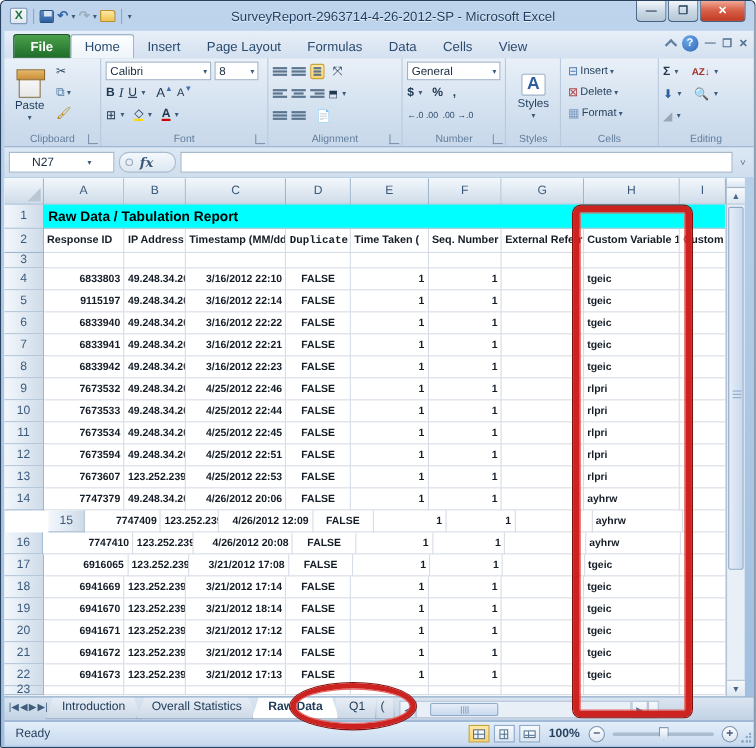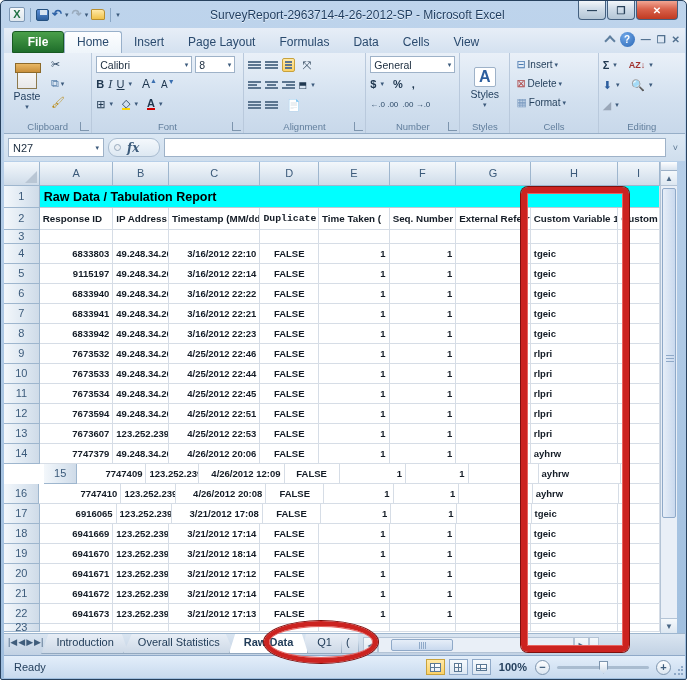--- a/index.html
+++ b/index.html
@@ -48,21 +48,21 @@
   .ic { font-size:11px; }
   .combo { height:17px; background:#fff; border:1px solid #9eb2c8; font-size:10.5px; color:#1b2c3e; display:flex; align-items:center; justify-content:space-between; padding:0 3px; }
   .fmt-row { display:flex; align-items:center; gap:4px; height:18px; font-size:11px; color:#203850; }
   .bar-ic { display:inline-block; width:13px; }
   .bar-ic i { display:block; height:1.6px; background:#5c7priv; background:#5c7690; margin:1.5px 0; }
   .bar-ic.l i:nth-child(2){ width:70%; } .bar-ic.c i:nth-child(2){ width:70%; margin-left:auto; margin-right:auto; } .bar-ic.r i:nth-child(2){ width:70%; margin-left:auto; }
   .sel-ic { background:linear-gradient(#ffe9a6,#fbd268); border:1px solid #c8a23c; border-radius:2px; padding:1px 2px; }
   .ustripe { border-bottom:2.5px solid; line-height:10px; }
   
   .fbar { position:absolute; left:3px; top:133px; width:681px; height:27px; background:linear-gradient(#dce8f4,#cfdeed); display:flex; align-items:center; padding:3px 4px; gap:4px; }
-  .namebox { width:96px; height:19px; background:#fff; border:1px solid #9eb2c8; display:flex; align-items:center; justify-content:space-between; padding:0 4px; font-size:11px; color:#1b2c3e; }
+  .namebox { width:96px; height:19px; background:#fff; border:1px solid #9eb2c8; display:flex; align-items:center; justify-content:space-between; padding:0 20px; font-size:11px; color:#1b2c3e; }
   .fx-pill { width:52px; height:19px; background:linear-gradient(#f4f8fc,#dde8f2); border:1px solid #a9bcd0; border-radius:9px; display:flex; align-items:center; gap:6px; padding:0 5px; }
   .fx-dot { width:7px; height:7px; border-radius:50%; background:#e9eef4; border:1px solid #98aabd; }
   .fx-sym { font-family:"DejaVu Serif", serif; font-style:italic; font-weight:bold; font-size:12px; color:#3b5a7a; }
   .f-input { flex:1; height:19px; background:#fff; border:1px solid #9eb2c8; }
   .f-chev { font-size:9px; color:#55708c; padding:0 3px; }
   
   .gridwrap { position:absolute; left:3px; top:161px; width:656px; height:471px; background:#fff; overflow:hidden; }
   .colhdr-row { display:flex; height:24px; }
   .cornerbox, .colhdr { background:linear-gradient(#f3f7fb,#dde7f1 60%,#cfdbe8); border-right:1px solid #9eb6ce; border-bottom:1px solid #9eb6ce; }
   .cornerbox { width:36px; position:relative; }

